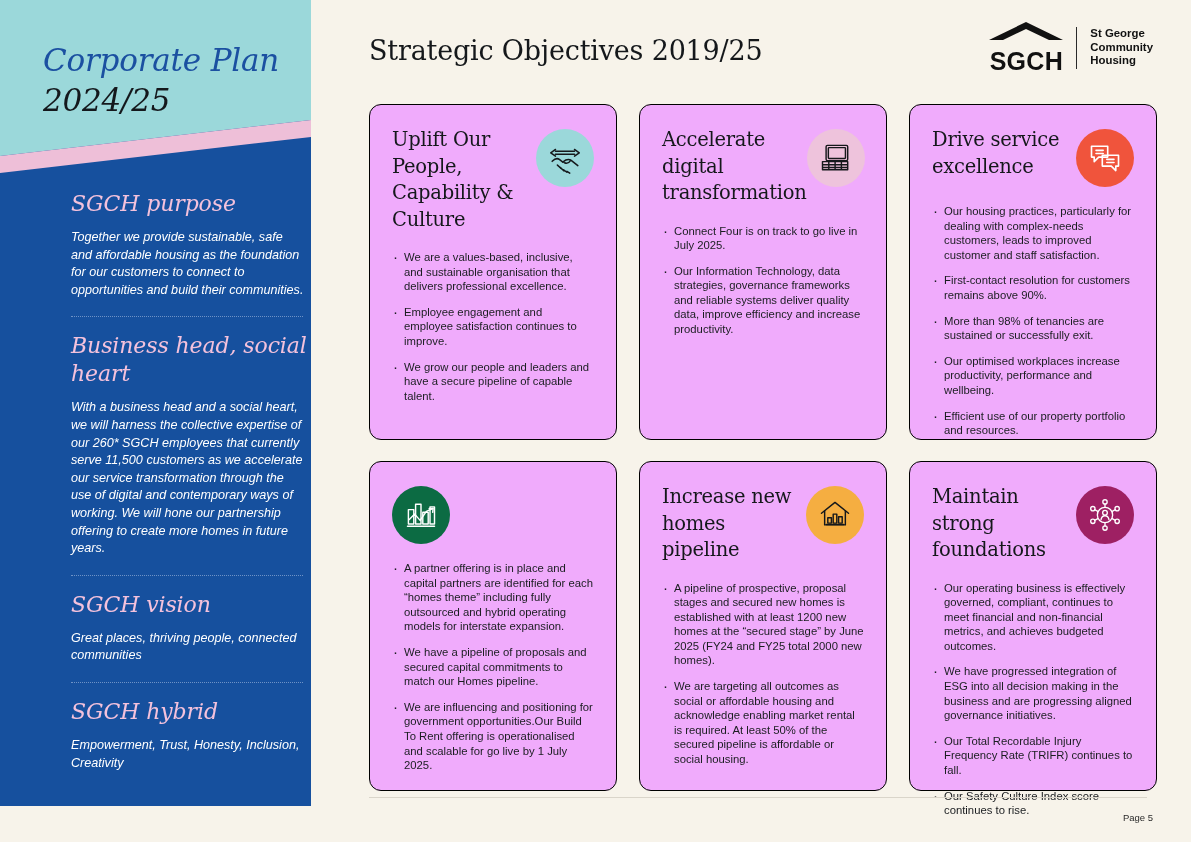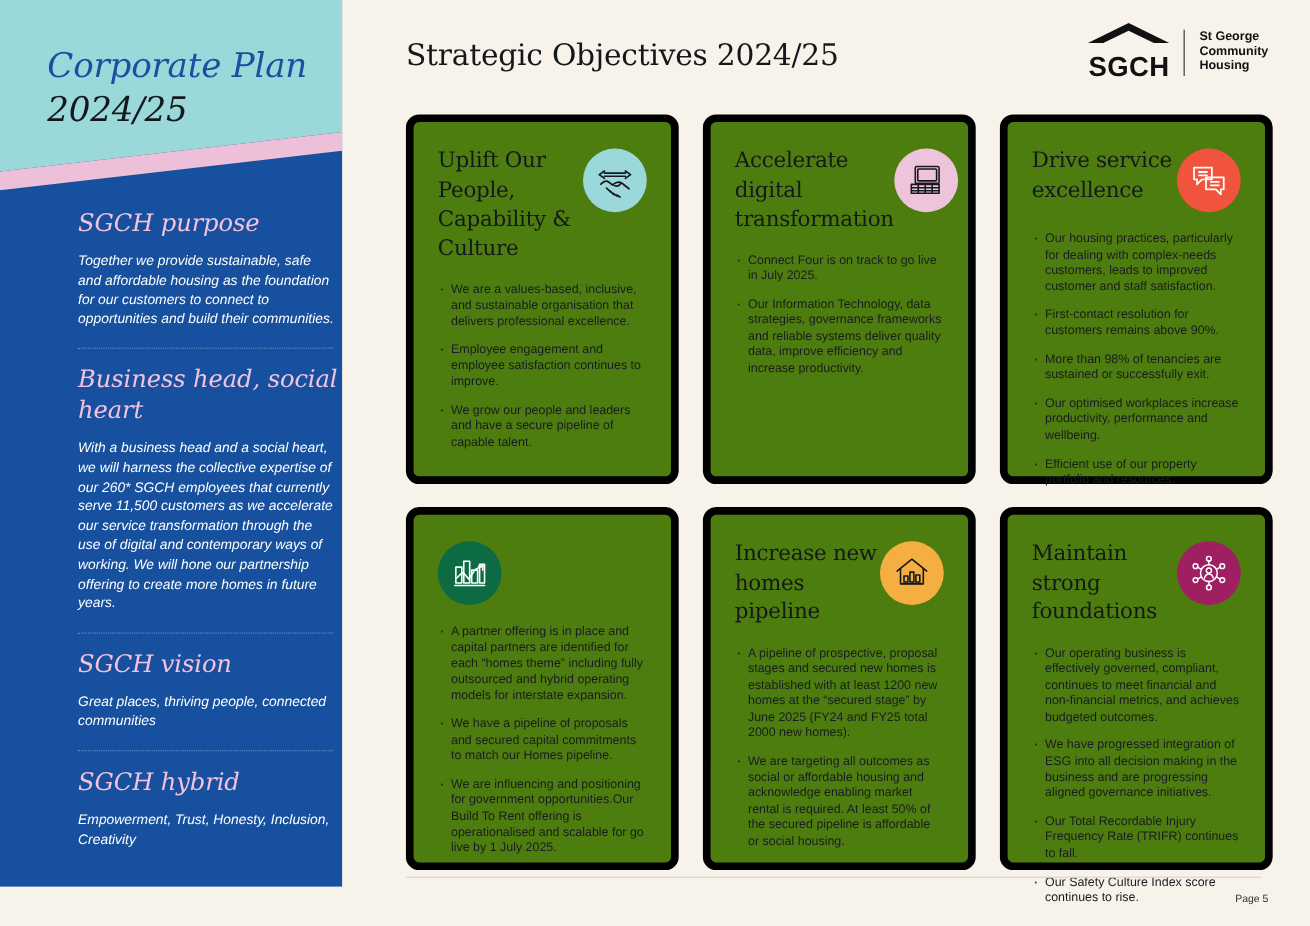--- a/index.html
+++ b/index.html
@@ -75,21 +75,21 @@
     text-align: left;
   }
 
   
   .grid {
     position: absolute; left: 58px; top: 104px;
     width: 788px;
     display: grid; grid-template-columns: repeat(3, 248px); gap: 0 22px;
   }
   .card {
-    background: #4d7c0f; border: 7px solid #000000; border-radius: 12px;
+    background: #f0abfc; border: 1px solid #000000; border-radius: 12px;
     padding: 22px 22px 18px 22px; position: relative;
     margin-bottom: 21px;
   }
   .card-r1 { height: 336px; }
   .card-r2 { height: 330px; }
   .card-head { display: flex; align-items: flex-start; justify-content: space-between; }
   .card-title {
     font-family: "DejaVu Serif", serif;
     font-size: 19.5px; line-height: 26.5px; font-weight: 400; color: #15181B;
     letter-spacing: -0.25px; max-width: 150px;
@@ -158,21 +158,21 @@
       <section class="side-block">
         <h2 class="side-h">SGCH hybrid</h2>
         <p class="side-p">Empowerment, Trust, Honesty, Inclusion, Creativity</p>
       </section>
 
     </div>
   </aside>
 
   <main class="main">
 
-    <h2 class="main-title">Strategic Objectives 2024/25</h2>
+    <h2 class="main-title">Strategic Objectives 2019/25</h2>
 
     <div class="logo">
       <div class="logo-mark">
         <span>
           <svg width="74" height="22" viewBox="0 0 74 22" aria-hidden="true">
             <path d="M37 0 L74 18 L60 18 L37 7 L14 18 L0 18 Z" fill="#111111"></path>
           </svg>
         </span>
         <span class="logo-word">SGCH</span>
       </div>

